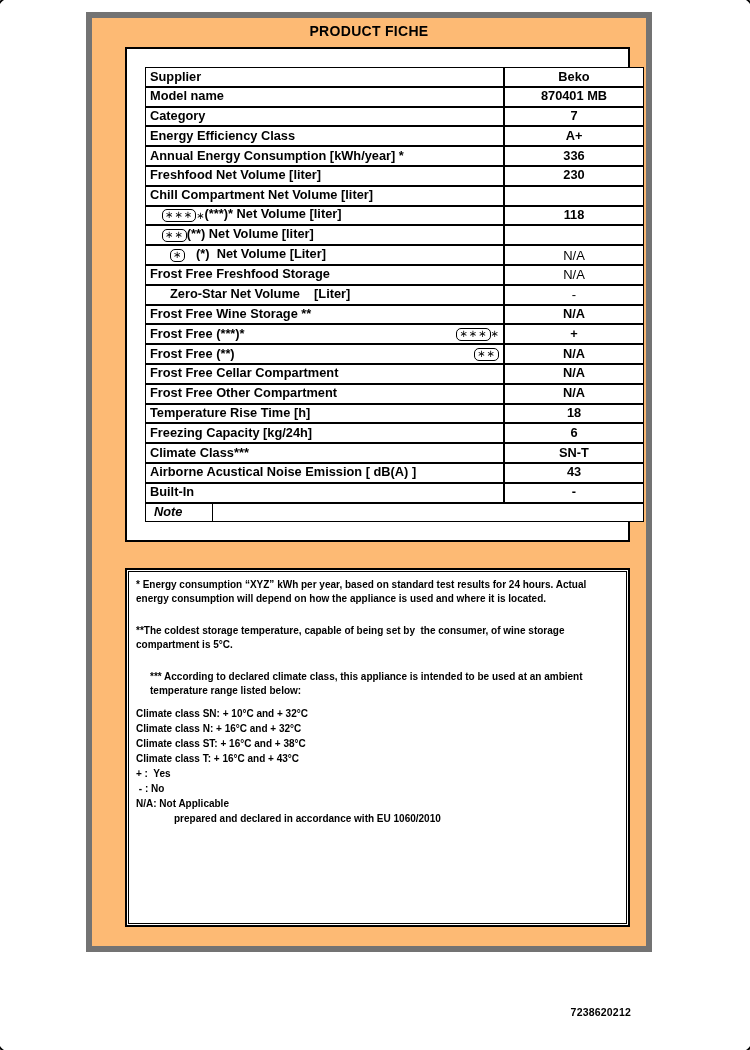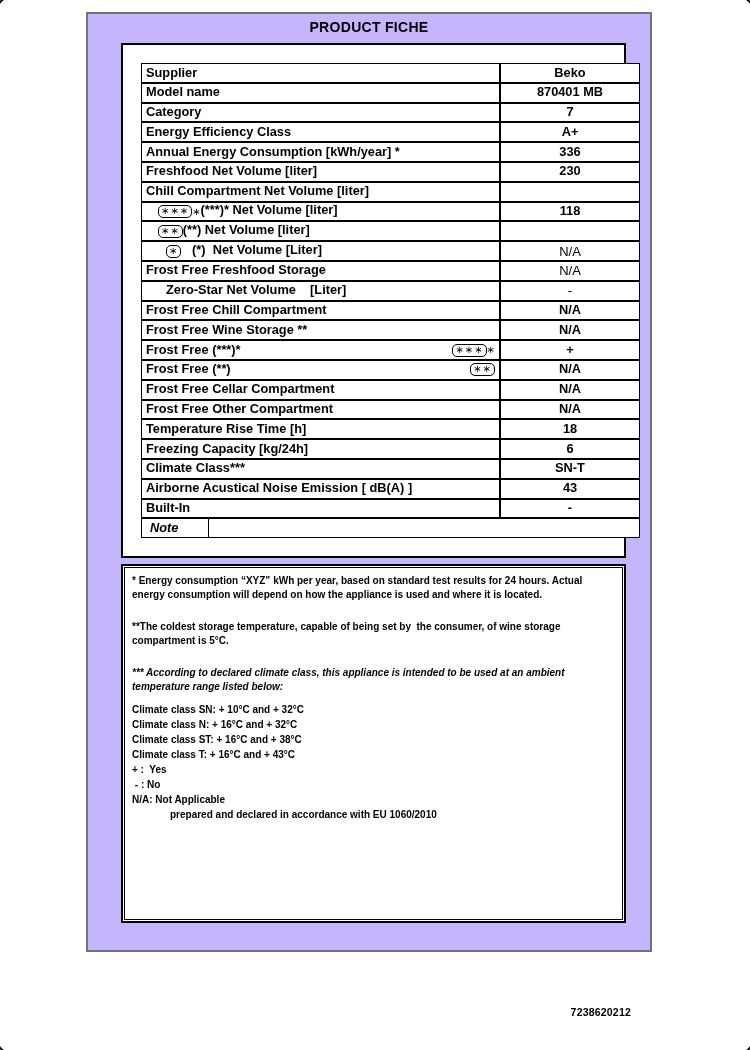--- a/index.html
+++ b/index.html
@@ -9,21 +9,21 @@
     font-family:"Liberation Sans",sans-serif;
     -webkit-font-smoothing:antialiased;
   }
   
   .corner-frame{
     position:absolute;left:-4px;top:-4px;right:-4px;bottom:-4px;
     border:2.5px solid #000;border-radius:15px;pointer-events:none;
   }
   .page{
     position:absolute;left:86px;top:12px;width:566px;height:940px;
-    border:2px solid #737373;box-sizing:border-box;background:#c4b5fd;
+    border:6px solid #737373;box-sizing:border-box;background:#fdba74;
   }
   .title{
     position:absolute;top:5px;left:0;right:0;text-align:center;
     font-size:14px;font-weight:bold;letter-spacing:.3px;
   }
   
   .table-wrap{
     position:absolute;left:33px;top:29px;width:505px;
     border:2px solid #000;padding:18px;box-sizing:border-box;background:#fff;
   }
@@ -54,21 +54,21 @@
   .notes-box{
     position:absolute;left:33px;top:550px;width:505px;height:359px;
     border:2px solid #000;padding:1px;box-sizing:border-box;background:#fff;
   }
   .notes-inner{
     border:1px solid #000;box-sizing:border-box;height:100%;
     padding:6px 7px;font-size:10px;font-weight:bold;line-height:14px;
     white-space:pre-wrap;
   }
   .n-para{margin:0 0 18px 0;}
-  .n-para-tight{margin:0 0 9px 0;font-style:italic;}
+  .n-para-tight{margin:0 0 9px 14px;}
   .n-line{margin:0 0 1px 0;}
   .n-line-indent{margin:0;padding-left:38px;}
   .footer-code{
     position:absolute;top:1006px;right:119px;
     font-size:10.5px;font-weight:bold;letter-spacing:.2px;
   }
 </style>
 </head>
 <body>
 
@@ -131,24 +131,20 @@
               </span><span class="lbl">   (*)  Net Volume [Liter]</span></td>
             <td class="vc light">N/A</td>
           </tr>
           <tr>
             <td class="lc"><span class="lbl">Frost Free Freshfood Storage</span></td>
             <td class="vc light">N/A</td>
           </tr>
           <tr>
             <td class="lc" style="padding-left: 24px;"><span class="lbl">Zero-Star Net Volume    [Liter]</span></td>
             <td class="vc light">-</td>
-          </tr>
-          <tr>
-            <td class="lc"><span class="lbl">Frost Free Chill Compartment</span></td>
-            <td class="vc">N/A</td>
           </tr>
           <tr>
             <td class="lc"><span class="lbl">Frost Free Wine Storage **</span></td>
             <td class="vc">N/A</td>
           </tr>
           <tr>
             <td class="lc flex">
               <div>
                 <span class="lbl">Frost Free (***)*</span>
                 <span class="sgrp">

